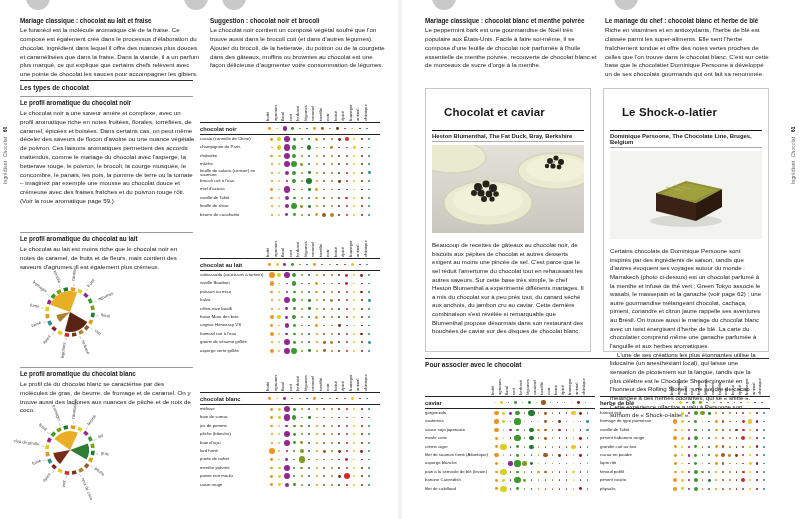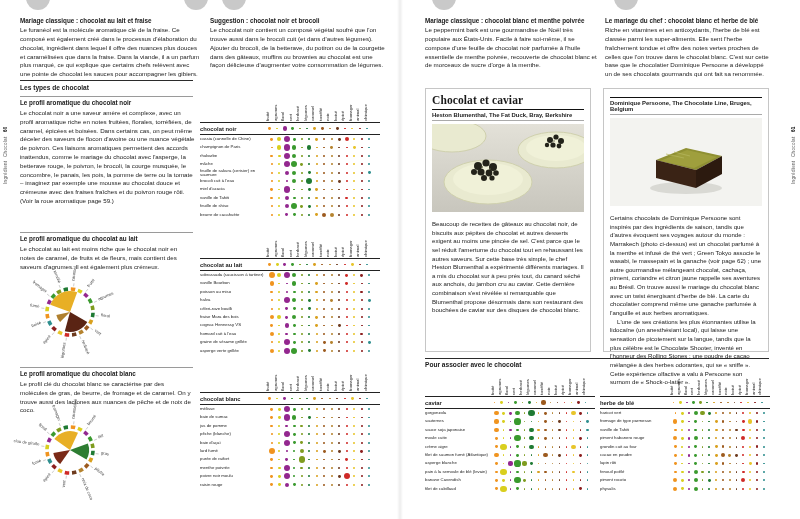--- a/index.html
+++ b/index.html
@@ -31,22 +31,22 @@
   .mrow{display:flex;align-items:center;height:8.4px;}
   .mrow:first-of-type{margin-top:2px;}
   .mrl{font-size:4.3px;line-height:1.02;color:#222;padding-right:2px;
     overflow:hidden;max-height:8.4px;}
   .mdots{display:flex;align-items:center;}
   .mcell{display:flex;justify-content:center;align-items:center;height:8px;}
   .dot{border-radius:50%;display:block;}
   
   .feature{position:absolute;width:166px;height:264px;border:1px solid #c6c6c6;background:#fff;
     box-sizing:border-box;padding:5px 6px;}
-  .feature .ft{font-family:Liberation Serif, serif;font-weight:700;
-    font-size:11.5px;margin:0;letter-spacing:.1px;}
+  .feature .ft{font-family:Liberation Sans, sans-serif;font-weight:700;
+    font-size:11.5px;margin:12px;letter-spacing:.1px;}
   .feature .frule{border-top:1.4px solid #111;margin:3px 0 2px 0;}
   .feature .fby{font-size:5.9px;font-weight:bold;border-bottom:.6px solid #aaa;padding-bottom:2px;}
   .feature .fphoto{margin-top:3px;}
   .feature .fbody{font-size:6.1px;line-height:1.42;margin-top:4px;}
   .feature .fbody p{margin:0;}
   .feature .fbody p.indent{text-indent:7px;}
   .wheel{position:absolute;overflow:visible;}
 </style>
 </head>
 <body>
@@ -1858,20 +1858,21 @@
           <circle cx="58" cy="45" r="1"></circle>
           <circle cx="122" cy="17" r=".8"></circle>
       </g>
     </svg>
     <div class="fbody">
       <p>Beaucoup de recettes de gâteaux au chocolat noir, de biscuits aux pépites de chocolat et autres desserts exigent au moins une pincée de sel. C'est parce que le sel réduit l'amertume du chocolat tout en rehaussant les autres saveurs. Sur cette base très simple, le chef Heston Blumenthal a expérimenté différents mariages. Il a mis du chocolat sur à peu près tout, du canard séché aux anchois, du jambon cru au caviar. Cette dernière combinaison s'est révélée si remarquable que Blumenthal propose désormais dans son restaurant des bouchées de caviar sur des disques de chocolat blanc.</p>
     </div>
   </div>
 
   <div class="feature" style="left:603px;top:88px">
+    <p class="ft">Le Shock-o-latier</p>
     <div class="frule"></div>
     <div class="fby">Dominique Persoone, The Chocolate Line, Bruges, Belgium</div>
     <svg class="fphoto" width="152" height="88">
       <rect width="152" height="88" fill="#f3f3f0"></rect>
       <ellipse cx="76" cy="70" rx="36" ry="6" fill="#d9d9d4"></ellipse>
       <path d="M46 42 L76 30 L112 38 L86 52 Z" fill="#8f9033"></path>
       <path d="M50 43 L77 32 L107 39 L84 50 Z" fill="#a2a340" opacity=".8"></path>
       <path d="M46 42 L86 52 L86 70 L46 60 Z" fill="#3a2315"></path>
       <path d="M86 52 L112 38 L112 56 L86 70 Z" fill="#2c1a0f"></path>
       <path d="M56 36 l18 4 M64 34 l16 4" stroke="#b7b860" stroke-width="1" fill="none" opacity=".7"></path>

